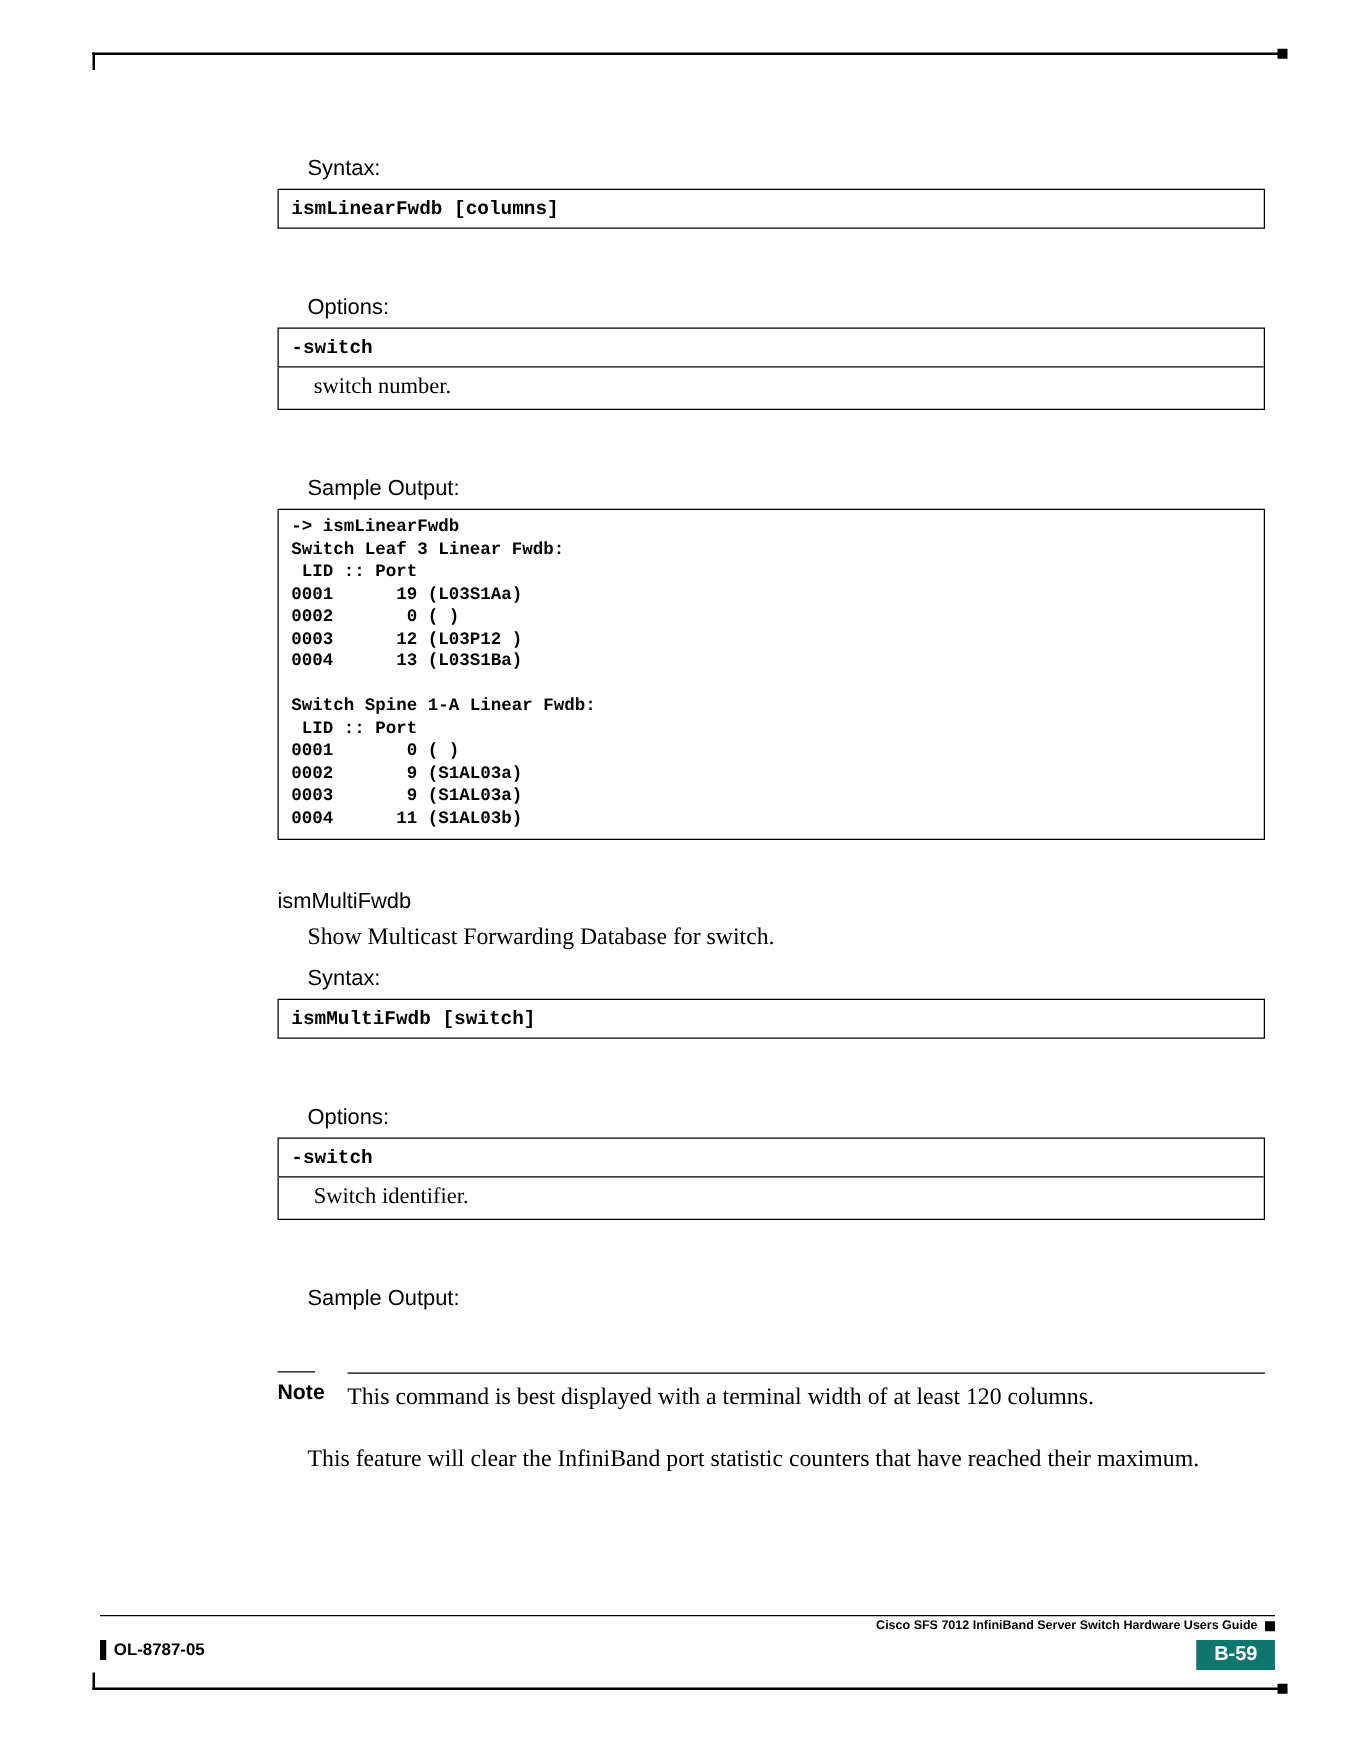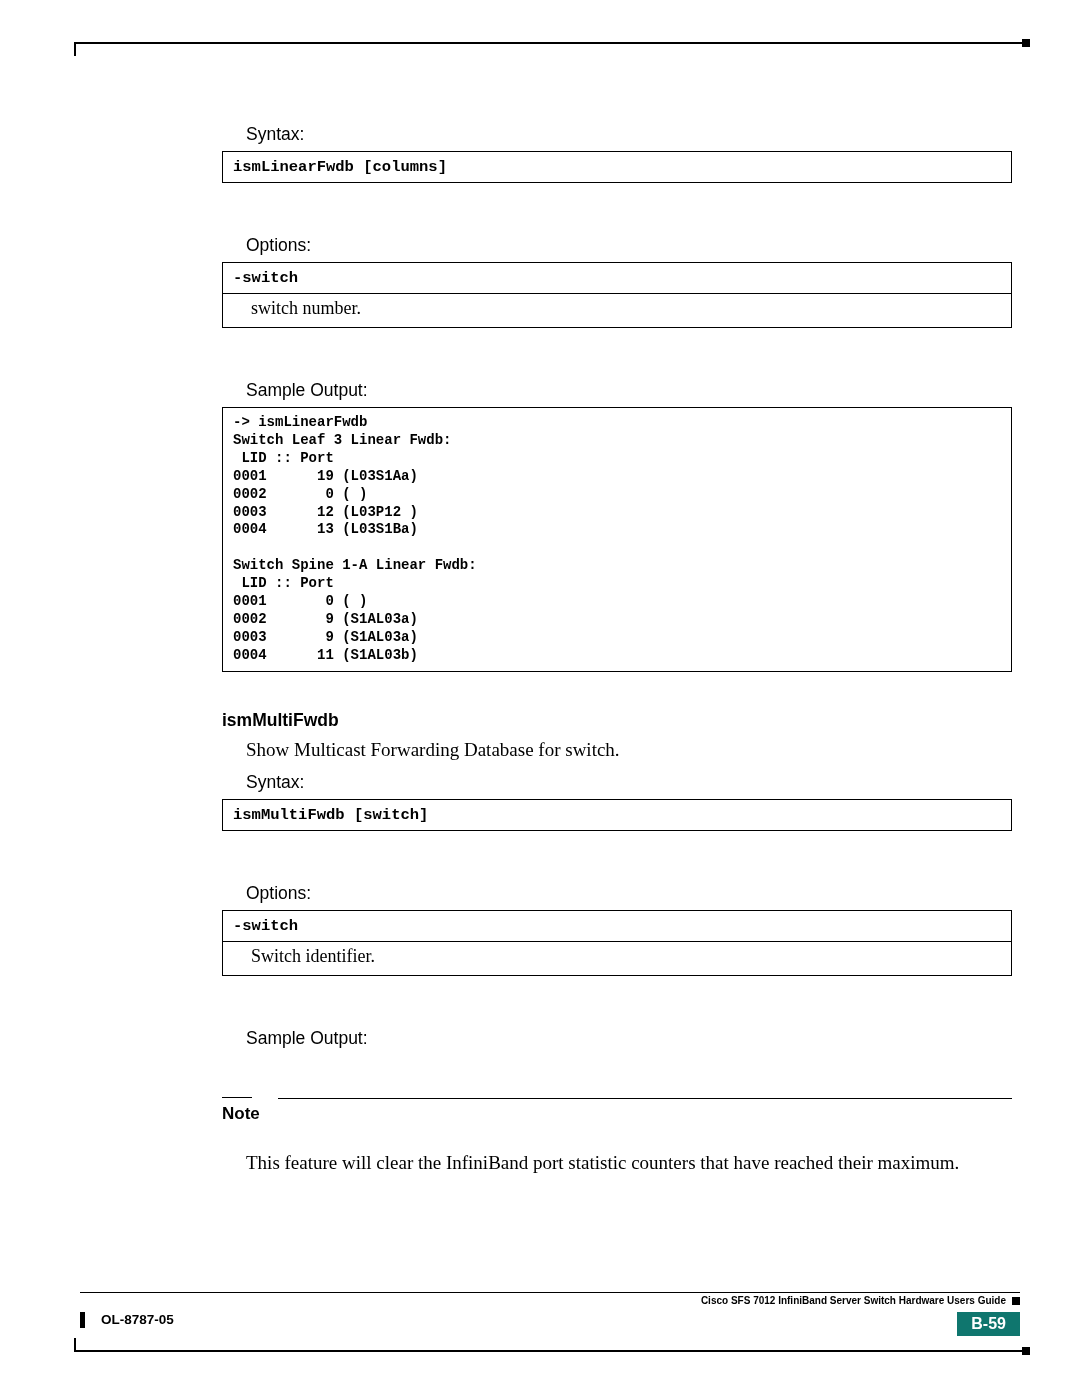--- a/index.html
+++ b/index.html
@@ -89,21 +89,21 @@
     font-weight: bold;
     font-size: 14px;
     white-space: pre;
     padding: 6px 10px;
     line-height: 1.28;
   }
   .gap { height: 34px; }
   .gap-sm { height: 26px; }
   .sect-head {
     font-family: Arial, Helvetica, sans-serif;
-    font-weight: bold;
+    font-weight: normal;
     font-size: 17.5px;
     margin: 0 0 6px 0;
   }
   .body-text {
     font-family: "Times New Roman", Times, serif;
     font-size: 19px;
     margin: 0 0 10px 24px;
     line-height: 1.35;
   }
   .note-block {
@@ -159,21 +159,21 @@
     display: flex;
     justify-content: space-between;
     align-items: flex-start;
     margin-top: 6px;
   }
   .footer-left {
     font-family: Arial, Helvetica, sans-serif;
     font-weight: bold;
     font-size: 13.5px;
     border-left: 5px solid #000;
-    padding-left: 16px;
+    padding-left: 6px;
     height: 16px;
     line-height: 16px;
   }
   .page-badge {
     background: #0f766e;
     color: #fff;
     font-family: Arial, Helvetica, sans-serif;
     font-weight: bold;
     font-size: 16px;
     padding: 3px 14px;
@@ -249,20 +249,21 @@
     <div class="gap"></div>
 
     <div class="label">Sample Output:</div>
 
     <div class="note-block">
       <div class="note-rule-short"></div>
       <div class="note-row">
         <div class="note-label">Note</div>
         <div class="note-right">
           <div class="note-rule-long"></div>
+          <div class="note-text">This command is best displayed with a terminal width of at least 120 columns.</div>
         </div>
       </div>
     </div>
 
     <div class="gap-sm"></div>
 
     <div class="body-text">This feature will clear the InfiniBand port statistic counters that have reached their maximum.</div>
 
   </div>
 

